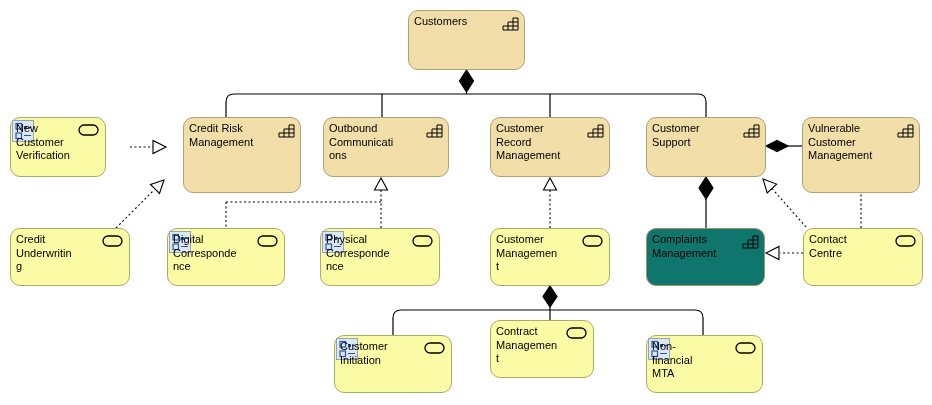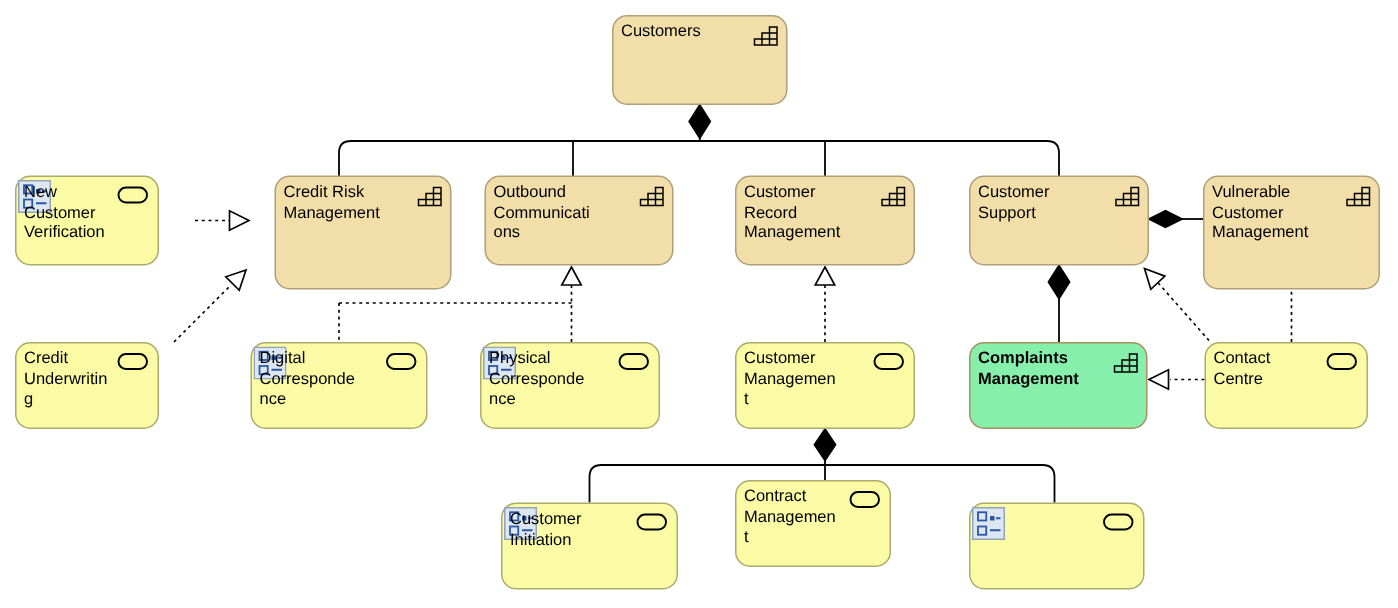--- a/index.html
+++ b/index.html
@@ -6,21 +6,21 @@
   .canvas{
     position:relative;width:932px;height:405px;background:#ffffff;overflow:hidden;
     font-family:"Liberation Sans",sans-serif;
   }
   .connectors{position:absolute;left:0;top:0;width:932px;height:405px;}
   .node{
     position:absolute;box-sizing:border-box;border-radius:10px;
     border:1px solid #B0A078;
   }
   .node.cap{background:#F2DEA9;border-color:#AFA079;}
-  .node.cap-dark{background:#86efac;border-color:#A89060;font-weight:bold;}
+  .node.cap-dark{background:#0f766e;border-color:#A89060;}
   .node.svc{background:#FBFBA5;border-color:#ABAB6B;}
   .label{
     position:absolute;left:5px;right:5px;top:4px;
     white-space:pre-line;
     font-size:11px;line-height:13.5px;color:#000;
   }
   .icon{position:absolute;}
   .cap-icon{right:5px;top:6px;}
   .oval-icon{right:6px;top:6px;}
   .viewref-icon{left:1px;top:2px;}
@@ -154,21 +154,21 @@
 
   <div class="node cap" style="left:802px;top:117px;width:118px;height:76px">
     <svg class="icon cap-icon" width="17" height="14" viewBox="0 0 17 14">
       <path d="M1 9 V13 H16 V1 H11 V5 H6 V9 Z M6 9 H16 M11 5 H16 M6 9 V13 M11 5 V13" fill="none" stroke="#000" stroke-width="1"></path>
     </svg>
     <div class="label">Vulnerable
 Customer
 Management</div>
   </div>
 
-  <div class="node svc" style="left:10px;top:228px;width:96px;height:58px">
+  <div class="node svc" style="left:10px;top:228px;width:120px;height:58px">
     <svg class="icon oval-icon" width="21" height="12" viewBox="0 0 21 12">
       <rect x="1" y="1" width="19" height="10" rx="5" fill="none" stroke="#000" stroke-width="1.3"></rect>
     </svg>
     <div class="label">Credit
 Underwritin
 g</div>
   </div>
 
   <div class="node svc" style="left:167px;top:228px;width:118px;height:58px">
     <svg class="icon viewref-icon" width="22" height="22" viewBox="0 0 22 22">
@@ -212,21 +212,21 @@
   </div>
 
   <div class="node cap-dark" style="left:646px;top:228px;width:119px;height:58px">
     <svg class="icon cap-icon" width="17" height="14" viewBox="0 0 17 14">
       <path d="M1 9 V13 H16 V1 H11 V5 H6 V9 Z M6 9 H16 M11 5 H16 M6 9 V13 M11 5 V13" fill="none" stroke="#000" stroke-width="1"></path>
     </svg>
     <div class="label">Complaints
 Management</div>
   </div>
 
-  <div class="node svc" style="left:803px;top:228px;width:109px;height:58px">
+  <div class="node svc" style="left:803px;top:228px;width:120px;height:58px">
     <svg class="icon oval-icon" width="21" height="12" viewBox="0 0 21 12">
       <rect x="1" y="1" width="19" height="10" rx="5" fill="none" stroke="#000" stroke-width="1.3"></rect>
     </svg>
     <div class="label">Contact
 Centre</div>
   </div>
 
   <div class="node svc" style="left:334px;top:335px;width:118px;height:58px">
     <svg class="icon viewref-icon" width="22" height="22" viewBox="0 0 22 22">
       <rect x="0.5" y="0.5" width="21" height="21" fill="#DCE7F2" stroke="#92A4B8"></rect>
@@ -255,15 +255,18 @@
     <svg class="icon viewref-icon" width="22" height="22" viewBox="0 0 22 22">
       <rect x="0.5" y="0.5" width="21" height="21" fill="#DCE7F2" stroke="#92A4B8"></rect>
       <rect x="4" y="3.5" width="5.5" height="5.5" fill="none" stroke="#2C57A5" stroke-width="1.2"></rect>
       <rect x="4" y="13" width="5.5" height="5.5" fill="none" stroke="#2C57A5" stroke-width="1.2"></rect>
       <rect x="12" y="6" width="3" height="3" fill="#2C57A5"></rect>
       <path d="M16 7.5 H19 M12 15.5 H19" stroke="#2C57A5" stroke-width="1.2"></path>
     </svg>
     <svg class="icon oval-icon" width="21" height="12" viewBox="0 0 21 12">
       <rect x="1" y="1" width="19" height="10" rx="5" fill="none" stroke="#000" stroke-width="1.3"></rect>
     </svg>
+    <div class="label">Non-
+financial
+MTA</div>
   </div>
 
 </div>
 
 </body></html>

